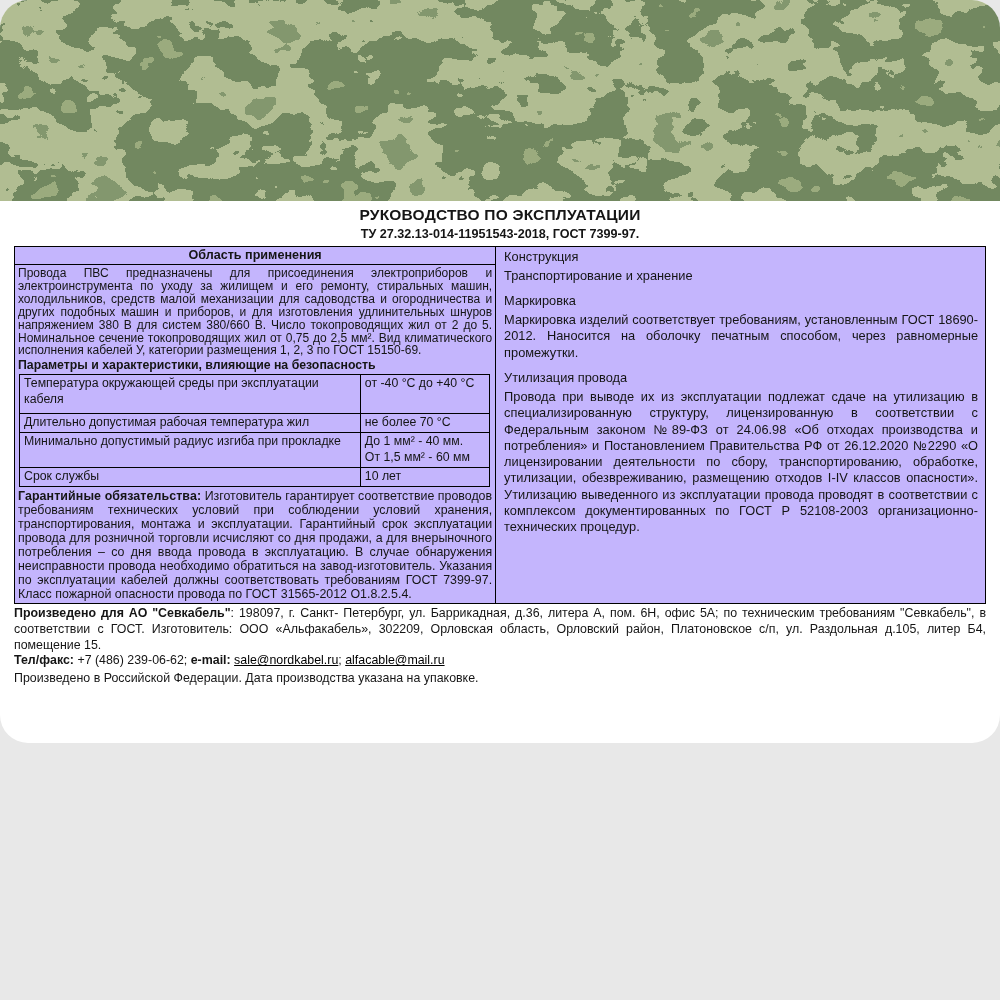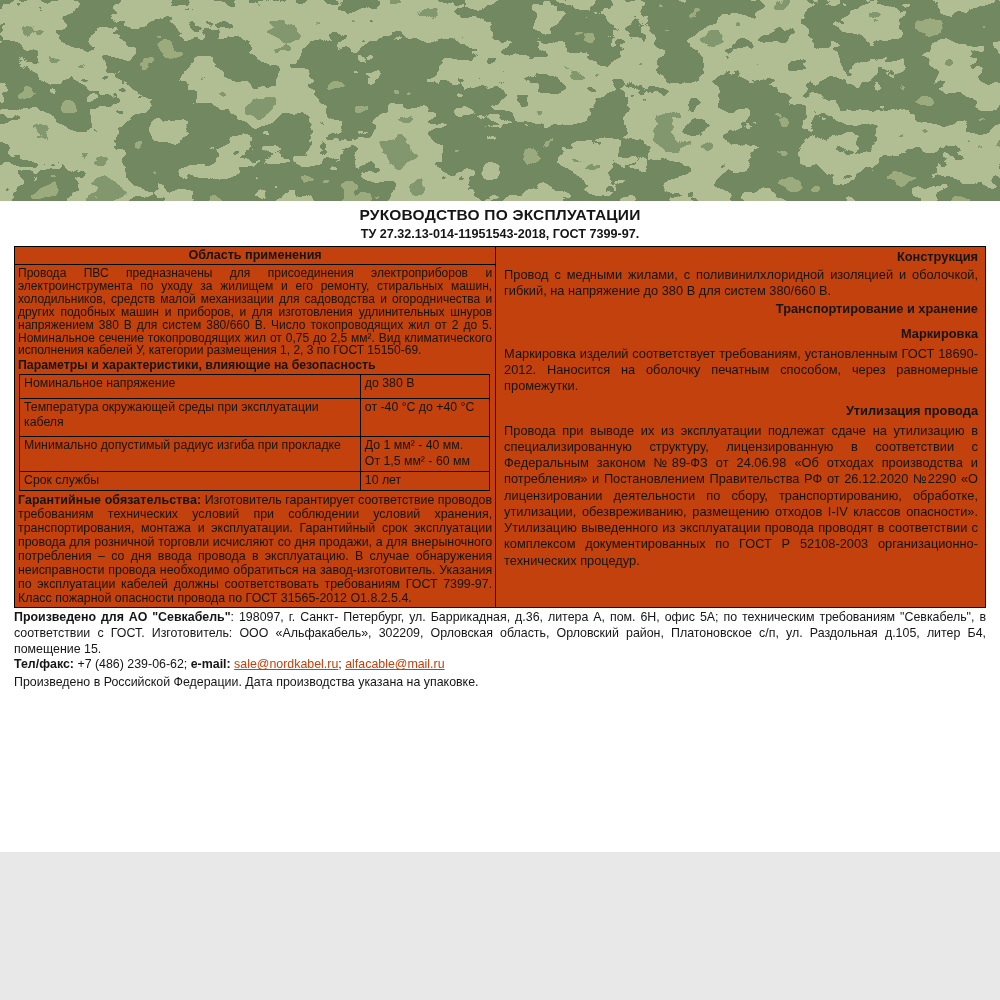--- a/index.html
+++ b/index.html
@@ -1,24 +1,25 @@
 <!DOCTYPE html>
 <html><head>
 <meta charset="utf-8">
 <style>
   html, body { margin: 0; padding: 0; background: #e8e8e8; }
   .page {
     position: relative;
     width: 1000px;
-    height: 852px;
+    height: 743px;
     background: #ffffff;
     overflow: hidden;
     font-family: "Liberation Sans", sans-serif;
     color: #151515;
     margin: 0 auto;
+    border-radius: 28px;
   }
   .camo { position: absolute; left: 0; width: 1000px; overflow: hidden; }
   .band-top    { top: 0;     height: 201px; }
   .band-bottom { top: 935px; height: 65px;  }
   .camo svg { display: block; width: 100%; height: 100%; }
 
   .doc {
     position: absolute;
     top: 201px; left: 14px; right: 14px;
   }
@@ -35,21 +36,21 @@
     font-size: 12.6px;
     line-height: 1.22;
     margin-top: 3px;
   }
 
   .main-box {
     margin-top: 4px;
     border: 1.7px solid #000;
     display: flex;
     align-items: stretch;
-    background: #c2410c;
+    background: #c4b5fd;
   }
   .col-left {
     width: 49.6%;
     border-right: 1.5px solid #000;
     box-sizing: border-box;
     padding-bottom: 2px;
   }
   .col-header {
     text-align: center;
     font-weight: bold;
@@ -91,36 +92,36 @@
   .warranty b { letter-spacing: 0.1px; }
 
   .col-right {
     flex: 1;
     box-sizing: border-box;
     padding: 0 7px 2px 8px;
     font-size: 12.8px;
     line-height: 1.27;
   }
   .r-heading {
-    text-align: right;
-    font-weight: bold;
+    text-align: left;
+    font-weight: normal;
     margin: 2px 0 1px;
   }
   .r-heading.sp { margin-top: 9px; margin-bottom: 3px; }
   .col-right p { margin: 1px 0 2px; text-align: justify; }
 
   .footer {
     margin-top: 2px;
     font-size: 12.4px;
     line-height: 1.26;
   }
   .footer p { margin: 0; }
   .footer .f-just { text-align: justify; }
   .footer .made-in { margin-top: 2px; }
-  .link { text-decoration: underline; color: #c2410c; cursor: pointer; }
+  .link { text-decoration: underline; color: #000000; cursor: pointer; }
 </style>
 </head>
 <body>
 
 <div class="page">
 
   <div class="camo band-top">
     <svg preserveAspectRatio="none" aria-hidden="true">
       <defs>
         <filter id="camoA" x="0" y="0" width="100%" height="100%">
@@ -146,26 +147,26 @@
     <div class="main-box">
 
       <div class="col-left">
         <div class="col-header">Область применения</div>
         <p class="para-app">Провода ПВС предназначены для присоединения электроприборов и электроинструмента по уходу за жилищем и его ремонту, стиральных машин, холодильников, средств малой механизации для садоводства и огородничества и других подобных машин и приборов, и для изготовления удлинительных шнуров напряжением 380 В для систем 380/660 В. Число токопроводящих жил от 2 до 5. Номинальное сечение токопроводящих жил от 0,75 до 2,5 мм². Вид климатического исполнения кабелей У, категории размещения 1, 2, 3 по ГОСТ 15150-69.</p>
         <div class="sec-heading">Параметры и характеристики, влияющие на безопасность</div>
 
         <table class="params">
           <tbody>
             <tr class="tall">
-              <td class="param">Номинальное напряжение</td>
-              <td>до 380 В</td>
-            </tr>
-            <tr class="tall">
               <td class="param">Температура окружающей среды при эксплуатации кабеля</td>
               <td>от -40 °С до +40 °С</td>
+            </tr>
+            <tr>
+              <td class="param">Длительно допустимая рабочая температура жил</td>
+              <td>не более 70  °С</td>
             </tr>
             <tr>
               <td class="param">Минимально допустимый радиус изгиба при прокладке</td>
               <td>
                 <div>До 1 мм² - 40 мм.</div>
                 <div>От 1,5 мм² - 60 мм</div>
               </td>
             </tr>
             <tr>
               <td class="param">Срок службы</td>
@@ -174,21 +175,20 @@
           </tbody>
         </table>
 
         <p class="warranty">
           <b>Гарантийные обязательства:</b><span> Изготовитель гарантирует соответствие проводов требованиям технических условий при соблюдении условий хранения, транспортирования, монтажа и эксплуатации. Гарантийный срок эксплуатации провода для розничной торговли исчисляют со дня продажи, а для внерыночного потребления – со дня ввода провода в эксплуатацию. В случае обнаружения неисправности провода необходимо обратиться на завод-изготовитель. Указания по эксплуатации кабелей должны соответствовать требованиям ГОСТ 7399-97. Класс пожарной опасности провода по ГОСТ 31565-2012 О1.8.2.5.4.</span>
         </p>
       </div>
 
       <div class="col-right">
         <div class="r-heading">Конструкция</div>
-        <p>Провод с медными жилами, с поливинилхлоридной изоляцией и оболочкой, гибкий, на напряжение до 380 В для систем 380/660 В.</p>
 
         <div class="r-heading">Транспортирование и хранение</div>
 
         <div class="r-heading sp">Маркировка</div>
         <p>Маркировка изделий соответствует требованиям, установленным ГОСТ 18690-2012. Наносится на оболочку печатным способом, через равномерные промежутки.</p>
 
         <div class="r-heading sp">Утилизация провода</div>
         <p>Провода при выводе их из эксплуатации подлежат сдаче на утилизацию в специализированную структуру, лицензированную в соответствии с Федеральным законом №89-ФЗ от 24.06.98 «Об отходах производства и потребления» и Постановлением Правительства РФ от 26.12.2020 №2290 «О лицензировании деятельности по сбору, транспортированию, обработке, утилизации, обезвреживанию, размещению отходов I-IV классов опасности». Утилизацию выведенного из эксплуатации провода проводят в соответствии с комплексом документированных по ГОСТ Р 52108-2003 организационно-технических процедур.</p>
       </div>
     </div>

